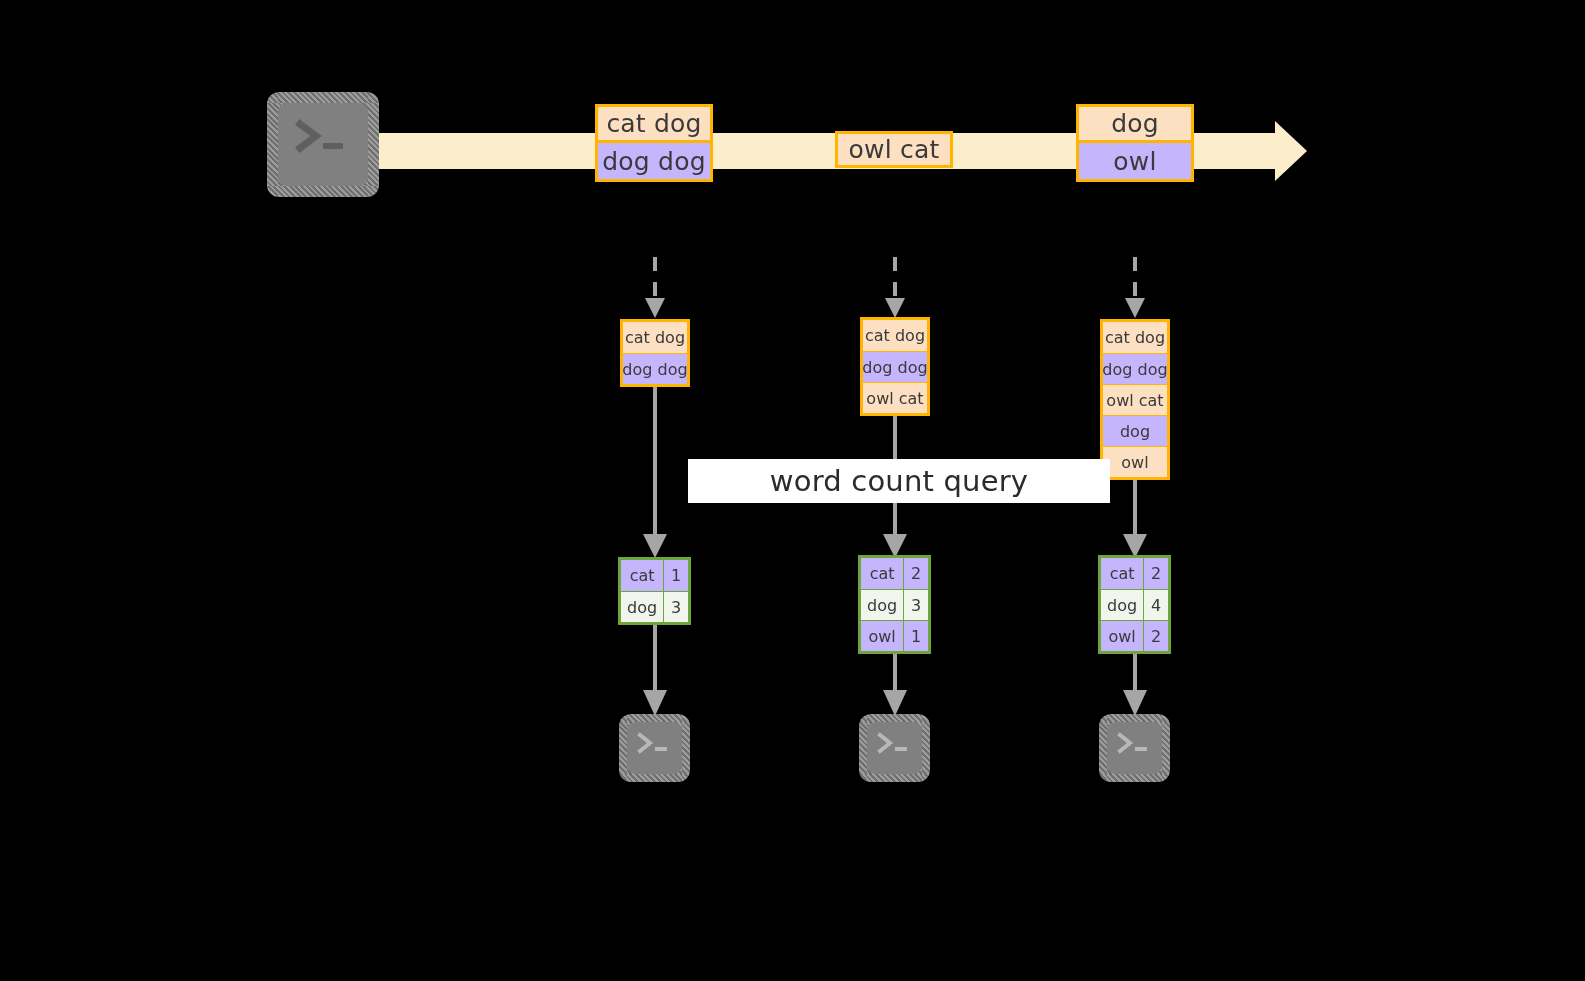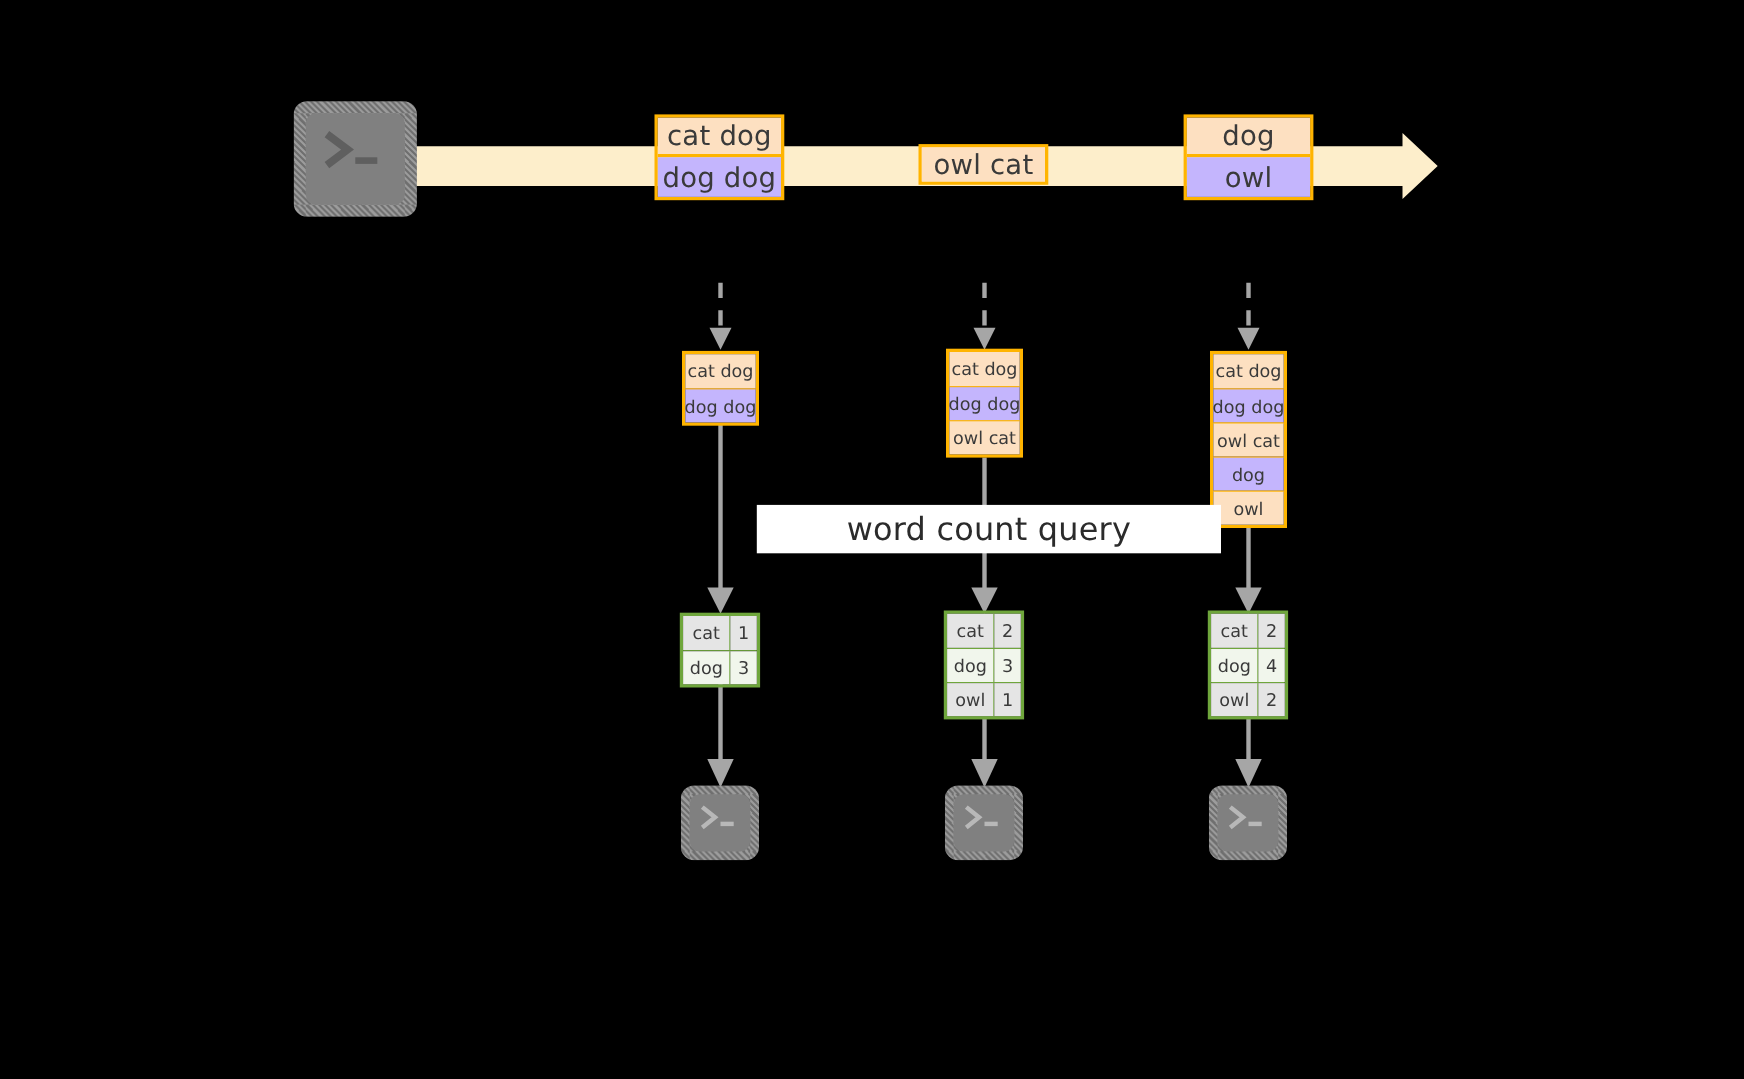--- a/index.html
+++ b/index.html
@@ -110,21 +110,21 @@
     box-sizing: border-box;
     display: flex;
     align-items: center;
     justify-content: center;
     color: #3a3a3a;
     font-size: 16px;
     white-space: nowrap;
   }
   .tcell-key { width: 47px; border-right: 1px solid #6fa63c; }
   .tcell-val { width: 26px; }
-  .green-dark { background: #e5e5e5; }
+  .green-dark { background: #c4b5fd; }
   .green-light { background: #f1f6ec; }
 
   
   .banner {
     position: absolute;
     left: 688px;
     top: 459px;
     width: 422px;
     height: 44px;
     background: #ffffff;

